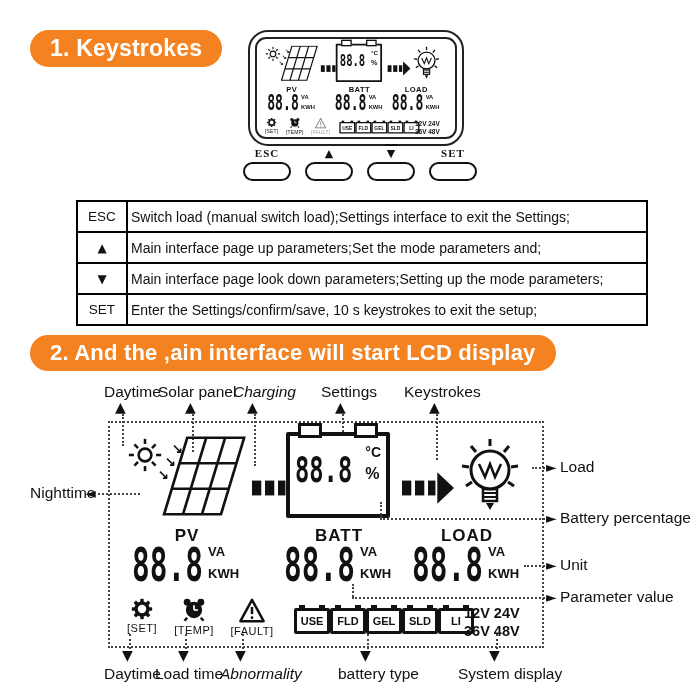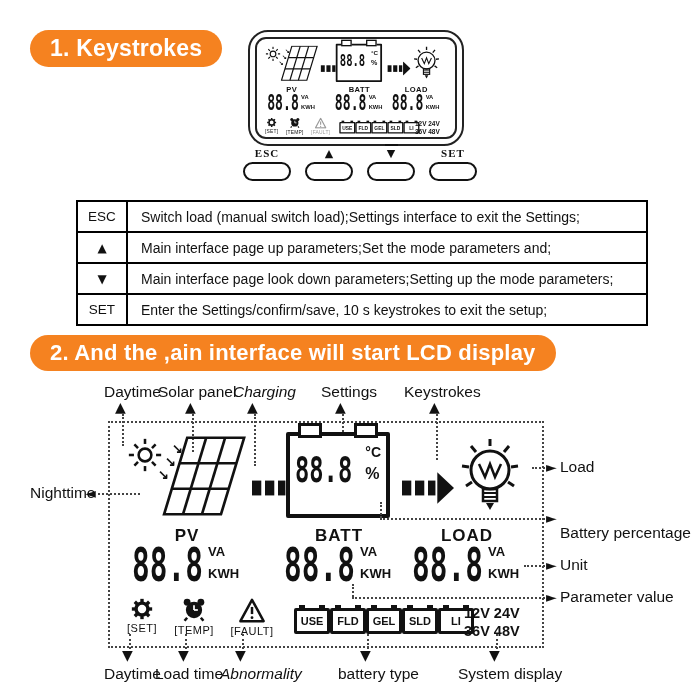--- a/index.html
+++ b/index.html
@@ -75,21 +75,21 @@
   .key-label .txt{font-family:"Liberation Serif",serif;font-size:11px;letter-spacing:1px;}
   .key-label .tri{font-size:11px;font-family:"DejaVu Sans",sans-serif;}
   .overbar{width:13px;border-top:2px solid #111;margin-bottom:2px;}
   .key-oval{margin-top:3px;width:44px;height:15px;border:2px solid #111;border-radius:10px;background:#fff;}
 
   
   .keys-table{position:absolute;left:76px;top:200px;width:572px;border-collapse:collapse;}
   .keys-table td{border:2px solid #000;font-size:14px;height:27px;}
   .keys-table .k{width:46px;text-align:center;font-size:13.5px;}
   .keys-table .k.tri{font-family:"DejaVu Sans",sans-serif;font-size:12px;}
-  .keys-table .d{padding-left:13px;letter-spacing:0;white-space:nowrap;}
+  .keys-table .d{padding-left:3px;letter-spacing:0;white-space:nowrap;}
 
   
   .frame{position:absolute;left:108px;top:421px;width:432px;height:223px;border:2px dotted #444;}
   .lcd-big{position:absolute;left:118px;top:426px;}
 
   .co{position:absolute;font-size:15.5px;color:#111;white-space:nowrap;}
   .tri-glyph{position:absolute;font-size:14px;color:#111;line-height:1;font-family:"DejaVu Sans",sans-serif;}
   .vdot{position:absolute;width:0;border-left:2px dotted #444;}
   .hdot{position:absolute;height:0;border-top:2px dotted #444;}
 </style>
@@ -464,21 +464,21 @@
   <span class="tri-glyph" style="left:85px;top:486px;">◄</span>
   <div class="hdot" style="left:98px;top:493px;width:42px;"></div>
 
   <div class="hdot" style="left:532px;top:467px;width:13px;"></div>
   <span class="tri-glyph" style="left:546px;top:460px;">►</span>
   <div class="co" style="left:560px;top:458px;">Load</div>
 
   <div class="vdot" style="left:380px;top:502px;height:16px;"></div>
   <div class="hdot" style="left:380px;top:518px;width:165px;"></div>
   <span class="tri-glyph" style="left:546px;top:511px;">►</span>
-  <div class="co" style="left:560px;top:524px;text-align:right;">Battery percentage</div>
+  <div class="co" style="left:560px;top:509px;text-align:right;">Battery percentage</div>
 
   <div class="hdot" style="left:524px;top:565px;width:21px;"></div>
   <span class="tri-glyph" style="left:546px;top:558px;">►</span>
   <div class="co" style="left:560px;top:556px;">Unit</div>
 
   <div class="vdot" style="left:352px;top:584px;height:13px;"></div>
   <div class="hdot" style="left:352px;top:597px;width:193px;"></div>
   <span class="tri-glyph" style="left:546px;top:590px;">►</span>
   <div class="co" style="left:560px;top:588px;">Parameter value</div>
 

